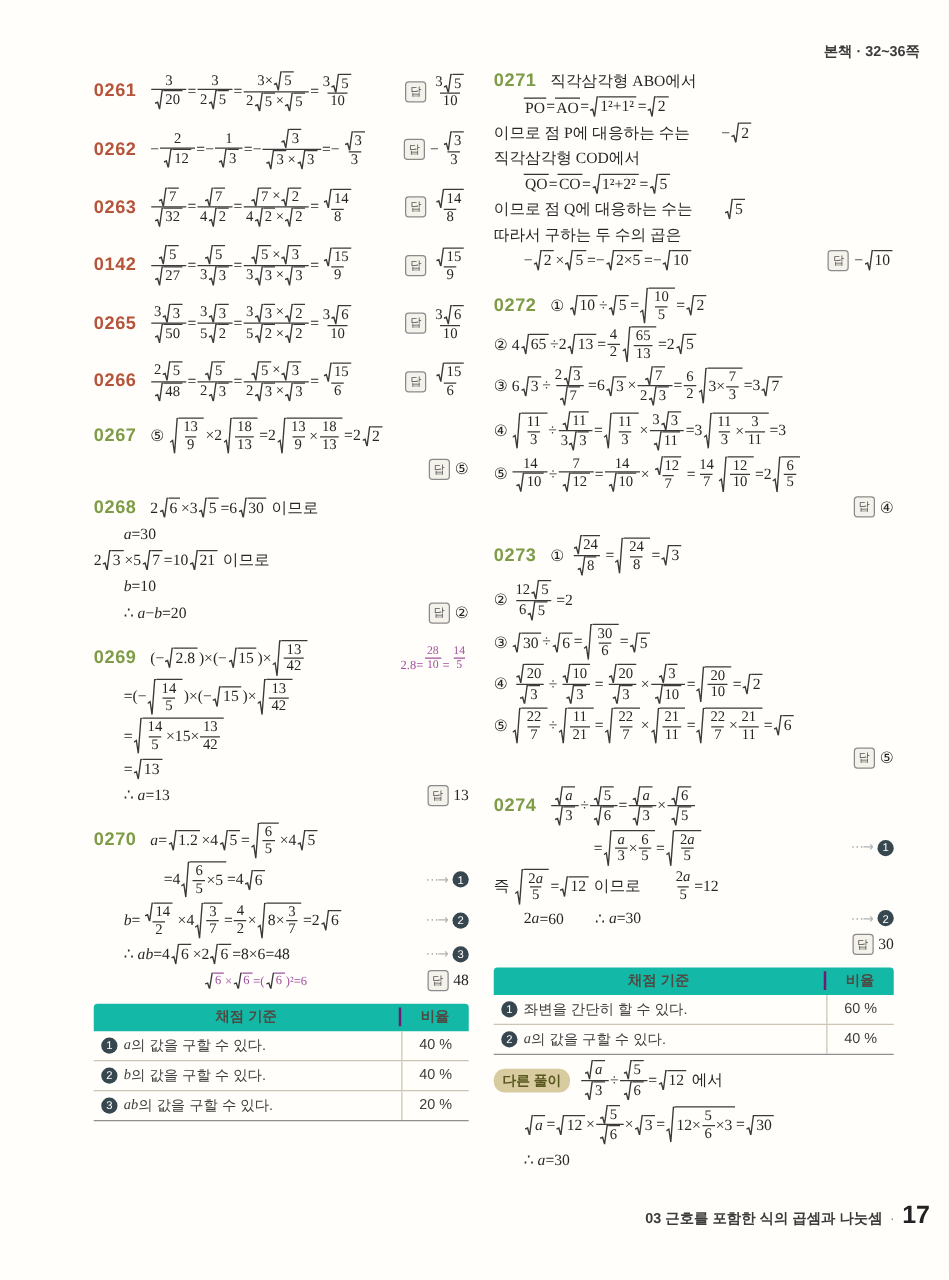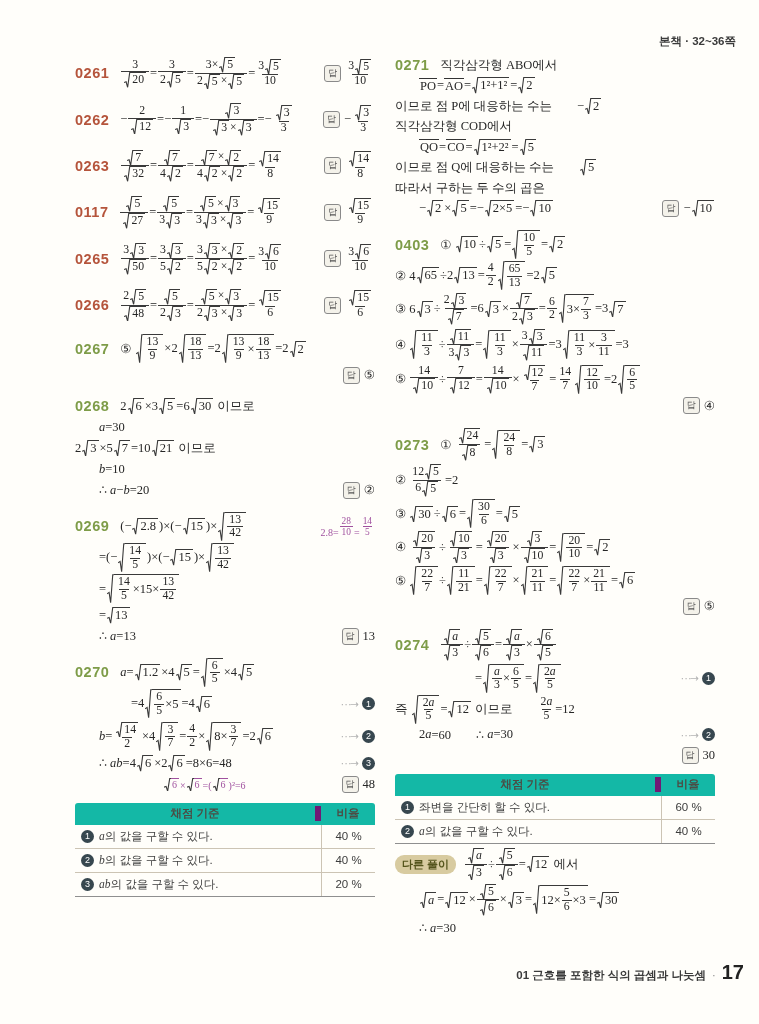--- a/index.html
+++ b/index.html
@@ -55,21 +55,21 @@
   .ansval{display:inline-flex;align-items:center;}
   .pnote{color:#a0519f;font-size:10px;display:inline-flex;align-items:flex-end;white-space:nowrap;}
   .pnote .mden{border-top-color:#a0519f;} .pnote .mrad{border-top-color:#a0519f;}
   .badge{background:#d8cba0;color:#55551c;font-size:11px;font-weight:bold;border-radius:9px;
          padding:2px 7px;margin-right:8px;flex:none;font-family:"Liberation Sans",sans-serif;}
   
   .gtable{margin:9px 0 3px;font-family:"Liberation Sans",sans-serif;border-bottom:1.5px solid #8f8f8f;}
   .ghead{display:flex;background:#14b8a6;border-radius:3px 3px 0 0;font-weight:bold;color:#4c4c44;
          font-size:11.5px;height:22px;align-items:center;}
   .ghead .gh1{flex:1;display:flex;align-items:center;justify-content:center;}
-  .ghead .gh2{width:54px;display:flex;align-items:center;justify-content:center;border-left:6px solid #701a75;}
+  .ghead .gh2{width:54px;display:flex;align-items:center;justify-content:center;border-left:2px solid #701a75;}
   .grow{display:flex;align-items:stretch;min-height:23px;font-size:11.5px;color:#3c3c3c;}
   .grow:not(:last-child){border-bottom:1px solid #ccc4b4;}
   .gcell{flex:1;display:flex;align-items:center;gap:5px;padding-left:6px;border-right:1px solid #ccc4b4;}
   .gpct{width:53px;display:flex;align-items:center;justify-content:center;}
 </style>
 </head>
 <body>
 
 <div class="page">
   <div class="headref">본책 · 32~36쪽</div>
@@ -479,21 +479,21 @@
                   <span class="mden">
                     <span class="mtxt">8</span>
                   </span>
                 </span>
               </span>
             </span>
           </div>
         </section>
         <section class="problem">
           <div class="row ind0">
-            <span class="pnum red">0117</span>
+            <span class="pnum red">0142</span>
             <span class="math">
               <span class="mfrac">
                 <span class="mnum">
                   <span class="msqrt">
                     <span class="msign">
                       <svg viewBox="0 0 10 40" preserveAspectRatio="none">
                         <polyline points="0,27 3,25 5.2,39 8.2,1 10,1" fill="none" stroke="#3a3a3a" stroke-width="1.1" vector-effect="non-scaling-stroke"></polyline>
                       </svg>
                     </span>
                     <span class="mrad">
@@ -1788,21 +1788,21 @@
                   <span class="mrad">
                     <span class="mtxt">10</span>
                   </span>
                 </span>
               </span>
             </span>
           </div>
         </section>
         <section class="problem">
           <div class="row ind0">
-            <span class="pnum green">0403</span>
+            <span class="pnum green">0272</span>
             <span class="math">
               <span class="mtxt">① </span>
               <span class="msqrt">
                 <span class="msign">
                   <svg viewBox="0 0 10 40" preserveAspectRatio="none">
                     <polyline points="0,27 3,25 5.2,39 8.2,1 10,1" fill="none" stroke="#3a3a3a" stroke-width="1.1" vector-effect="non-scaling-stroke"></polyline>
                   </svg>
                 </span>
                 <span class="mrad">
                   <span class="mtxt">10</span>
@@ -3133,17 +3133,17 @@
               <span class="mtxt">∴ </span>
               <span class="mit"><span class="mtxt">a</span></span>
               <span class="mtxt">=30</span>
             </span>
           </div>
         </section>
       </div>
   </div>
 
   <div class="footer">
-    <span class="fchap">01 근호를 포함한 식의 곱셈과 나눗셈</span>
+    <span class="fchap">03 근호를 포함한 식의 곱셈과 나눗셈</span>
     <span class="fsep">·</span>
     <span class="fpage">17</span>
   </div>
 </div>
 
 </body></html>

